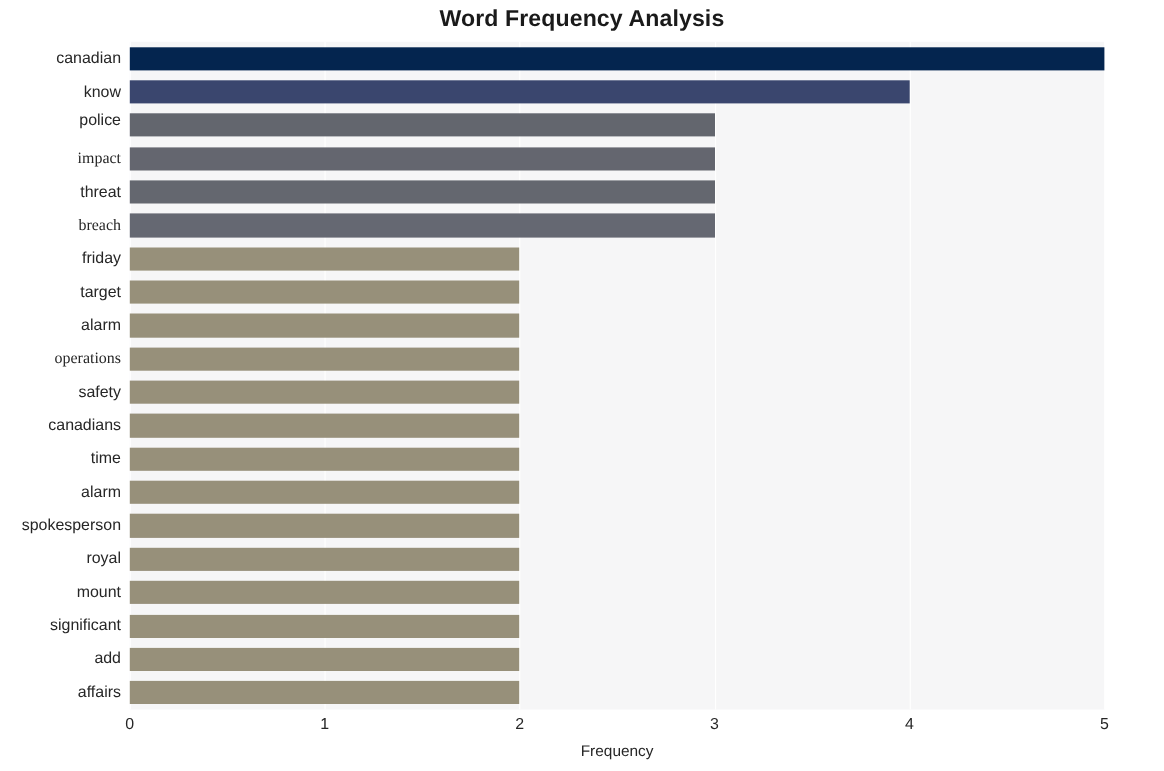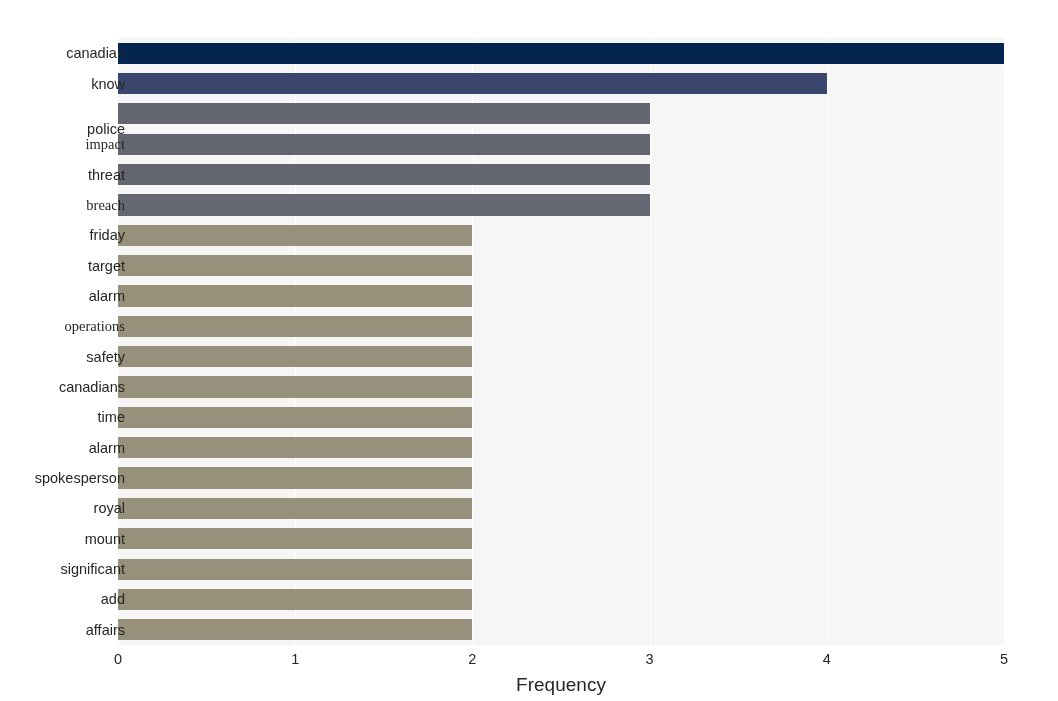--- a/index.html
+++ b/index.html
@@ -72,21 +72,20 @@
     height: 100%;
   }
 
   
   #y-axis {
     position: absolute;
     left: 0;
     top: 38px;
     width: 110px;
     height: 607px;
-    margin-left: 15px;
   }
   .y-tick-label {
     position: absolute;
     right: 0;
     width: 110px;
     text-align: right;
     font-size: 14.5px;
     color: #262626;
     line-height: 1;
     white-space: nowrap;
@@ -108,29 +107,30 @@
     color: #262626;
     white-space: nowrap;
   }
 
   #x-axis-title {
     position: absolute;
     left: 118px;
     top: 674px;
     width: 886px;
     text-align: center;
-    font-size: 19px;
+    font-size: 14px;
     color: #262626;
   }
 </style>
 </head>
 <body>
 
 <div id="figure">
 
+  <div id="chart-title">Word Frequency Analysis</div>
 
   <div id="plot-area">
     <div id="grid-layer">
         <div class="gridline-v" style="left: 0px;"></div>
         <div class="gridline-v" style="left: 177.2px;"></div>
         <div class="gridline-v" style="left: 354.4px;"></div>
         <div class="gridline-v" style="left: 531.6px;"></div>
         <div class="gridline-v" style="left: 708.8px;"></div>
         <div class="gridline-v" style="left: 886px;"></div>
       </div>
@@ -194,21 +194,21 @@
         </div>
         <div class="bar-row" style="top: 581.202px; height: 21.245px;">
           <div class="bar" title="affairs: 2" style="width: 354.4px; background: rgb(151, 144, 122);"></div>
         </div>
       </div>
   </div>
 
   <div id="y-axis">
       <div class="y-tick-label" style="top: 8.175px;">canadian</div>
       <div class="y-tick-label" style="top: 38.525px;">know</div>
-      <div class="y-tick-label" style="top: 84px;">police</div>
+      <div class="y-tick-label" style="top: 65px;">police</div>
       <div class="y-tick-label" style="top: 99.225px; font-family: Liberation Serif, serif;">impact</div>
       <div class="y-tick-label" style="top: 129.575px;">threat</div>
       <div class="y-tick-label" style="top: 159.925px; font-family: Liberation Serif, serif;">breach</div>
       <div class="y-tick-label" style="top: 190.275px;">friday</div>
       <div class="y-tick-label" style="top: 220.625px;">target</div>
       <div class="y-tick-label" style="top: 250.975px;">alarm</div>
       <div class="y-tick-label" style="top: 281.325px; font-family: Liberation Serif, serif;">operations</div>
       <div class="y-tick-label" style="top: 311.675px;">safety</div>
       <div class="y-tick-label" style="top: 342.025px;">canadians</div>
       <div class="y-tick-label" style="top: 372.375px;">time</div>

